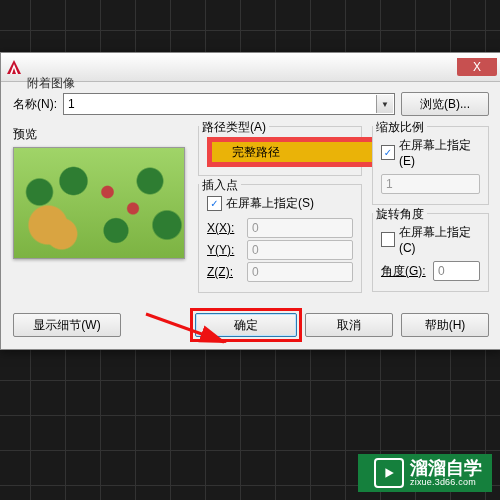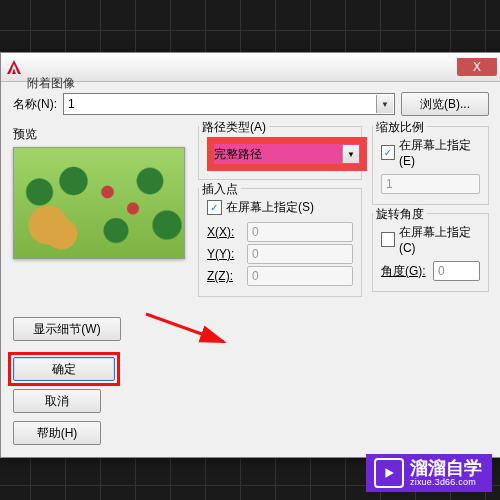--- a/index.html
+++ b/index.html
@@ -137,23 +137,23 @@
   .group > .group-legend {
     position: absolute;
     top: -8px; left: 0;
     background: #f0f0f0;
     padding: 0 3px;
     font-size: 12px;
   }
   .combo-small {
     width: 100%;
     height: 20px;
-    background: #ec4899;
-    border: 7px solid #ef4444;
-    display: flex; align-items: center; padding: 0 0;
+    background: #eab308;
+    border: 5px solid #ef4444;
+    display: flex; align-items: center; padding: 0 20px;
     position: relative;
     margin-top: 4px;
   }
   .combo-small .arrow {
     position: absolute; right: 1px; top: 1px; bottom: 1px; width: 16px;
     background: linear-gradient(#f6f6f6,#ddd);
     border-left: 1px solid #999;
     display: flex; align-items: center; justify-content: center;
     font-size: 8px;
   }
@@ -163,21 +163,21 @@
   .field-row .flab { width: 36px; text-decoration: underline; }
   .txt {
     flex:1; height:18px; background:#fff; border:1px solid #888;
     border-radius: 2px;
     padding: 0 4px;
     display:flex; align-items:center;
     color:#888;
   }
   .disabled { background:#f6f6f6; color:#999; border-color:#bbb;}
   .bottom-row {
-    display:flex; align-items:flex-start; gap:8px; margin-top: 12px; flex-direction: column;
+    display:flex; align-items:flex-start; gap:8px; margin-top: 12px;
   }
   .spacer { flex:1; }
   .highlight-ok {
     outline: 3px solid #e11;
     outline-offset: 2px;
   }
   .btn-primary {
     border: 1px solid #2a7ab0;
     box-shadow: inset 0 0 0 1px #bfe4ff;
   }
@@ -186,24 +186,24 @@
     position:absolute;
     left: 144px; top: 310px;
     width: 90px; height: 40px;
     pointer-events: none;
     z-index: 10;
   }
   
   .watermark {
     position:absolute;
     right: 8px; bottom: 8px;
-    background: #6d28d9;
+    background: #15803d;
     color:#fff;
     display:flex; align-items:center;
-    padding: 4px 10px 4px 8px;
+    padding: 4px 10px 4px 16px;
     gap:6px;
   }
   .watermark .play {
     width:26px; height:26px; border:2px solid #fff; border-radius:4px;
     display:flex; align-items:center; justify-content:center;
   }
   .watermark .brand { font-size:18px; font-weight:bold; line-height:1; }
   .watermark .url  { font-size:9px; letter-spacing:0.2px; }
 </style>
 </head>

